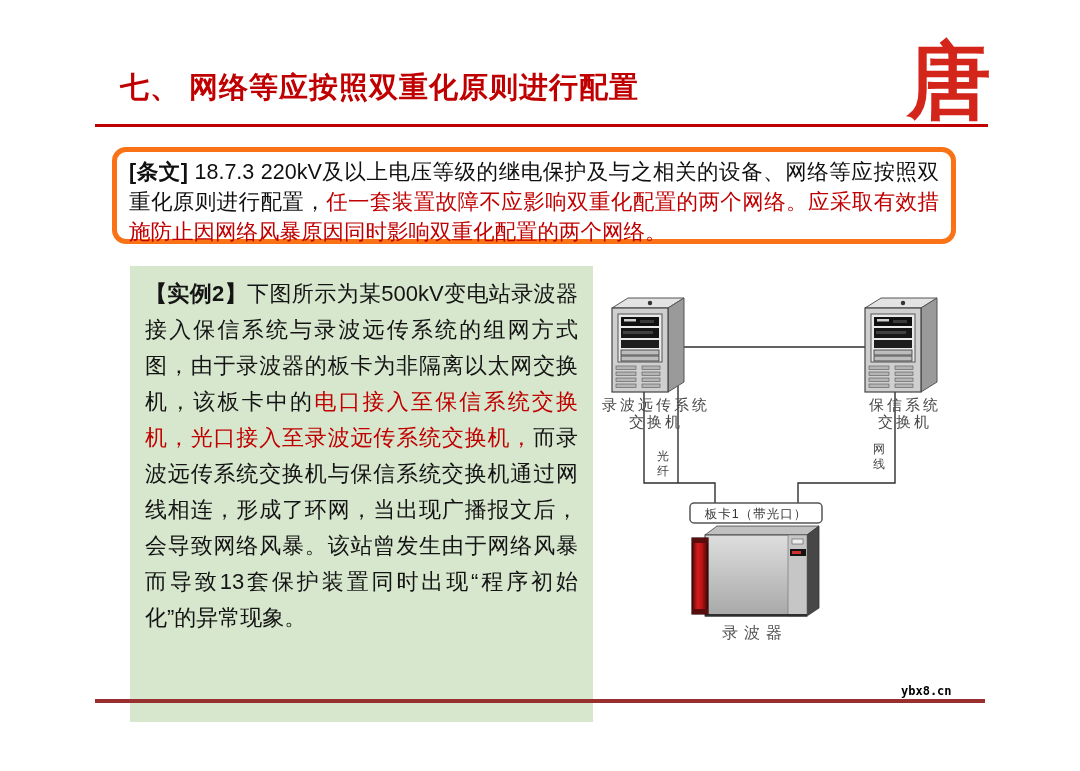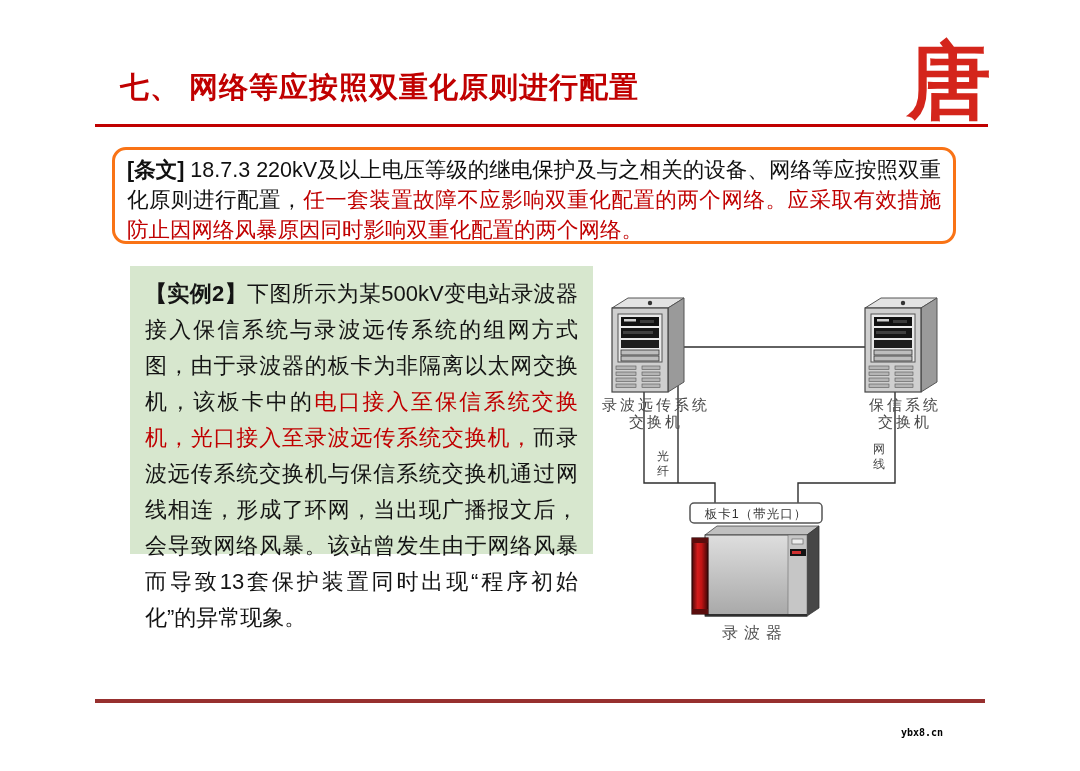--- a/index.html
+++ b/index.html
@@ -12,36 +12,36 @@
     color:#C00000; letter-spacing:1px; white-space:nowrap;
   }
   .logo {
     position:absolute; left:903px; top:34px; width:92px; height:92px;
     font-size:84px; line-height:94px; font-weight:900; color:#D4251B;
     text-align:center; user-select:none;
   }
   .title-rule { position:absolute; left:95px; top:124px; width:893px; height:3px; background:#C00000; }
   .clause-box {
     position:absolute; left:112px; top:147px; width:844px; height:97px; box-sizing:border-box;
-    border:3px solid #f97316; border-radius:14px; background:#ffffff;
+    border:5px solid #f97316; border-radius:14px; background:#ffffff;
     padding:5px 12px; font-size:21.5px; line-height:30px; text-align:justify; color:#101010;
   }
   .example-box {
-    position:absolute; left:130px; top:266px; width:463px; height:288px; box-sizing:border-box;
+    position:absolute; left:130px; top:266px; width:463px; height:456px; box-sizing:border-box;
     background:#D7E7CE; padding:10px 15px 0 15px;
     font-size:22px; line-height:36px; text-align:justify; color:#141414;
   }
   .red { color:#C00000; }
   .b { font-weight:bold; }
   .diagram { position:absolute; left:595px; top:280px; }
   .diagram text { font-family:"Liberation Sans","DejaVu Sans",sans-serif; }
   .bottom-rule { position:absolute; left:95px; top:699px; width:890px; height:4px; background:#97302F; }
   .watermark {
-    position:absolute; left:901px; top:727px; font-family:"DejaVu Sans Mono","Liberation Mono",monospace;
-    font-weight:bold; font-size:10px; color:#000000;
+    position:absolute; left:901px; top:684px; font-family:"DejaVu Sans Mono","Liberation Mono",monospace;
+    font-weight:bold; font-size:12px; color:#000000;
   }
 </style>
 </head>
 <body>
 
 <div class="slide">
 
   <div class="title">七、 网络等应按照双重化原则进行配置</div>
 
   <div class="logo">

